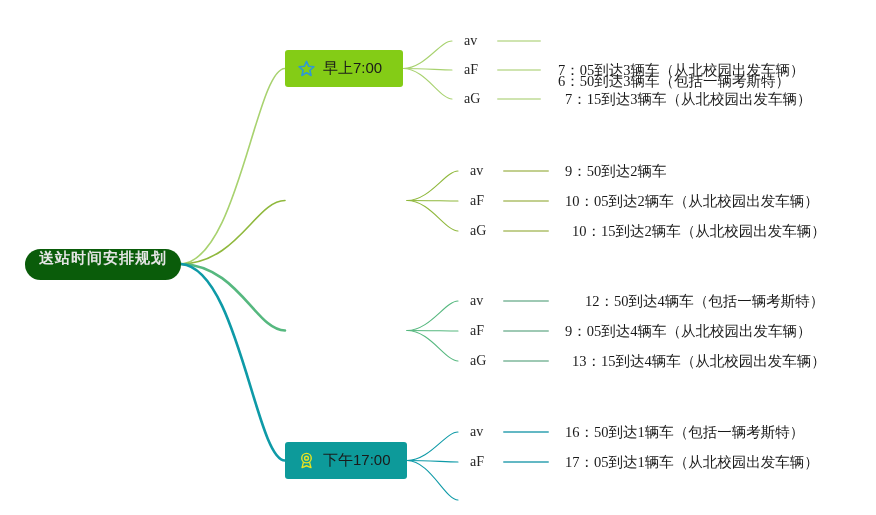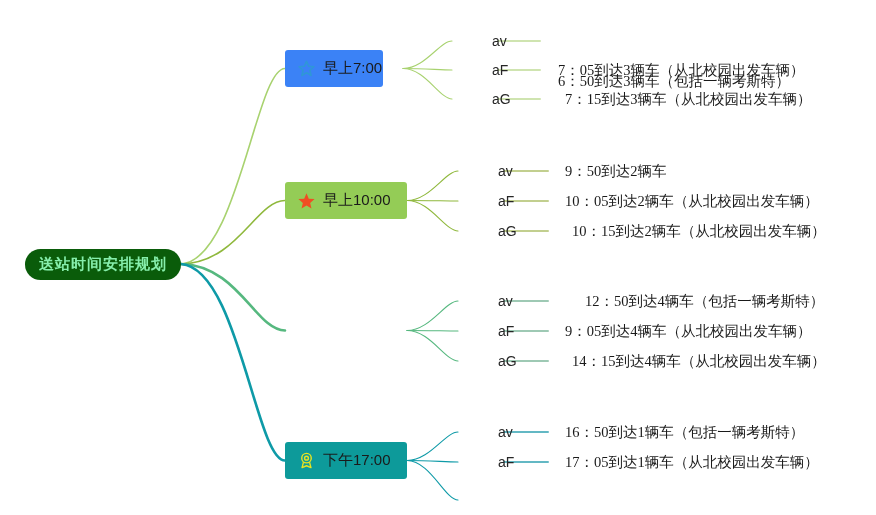--- a/index.html
+++ b/index.html
@@ -19,25 +19,25 @@
     position: absolute;
     left: 0;
     top: 0;
     width: 876px;
     height: 515px;
     pointer-events: none;
   }
   .root-node {
     position: absolute;
     display: flex;
-    align-items: center;
+    align-items: flex-start;
     justify-content: center;
     background: #0a5c0a;
     border-radius: 16px;
-    color: #86efac;
+    color: #e5e5e5;
     font-size: 15px;
     font-weight: 700;
     letter-spacing: 1px;
     white-space: nowrap;
   }
   .branch-node {
     position: absolute;
     display: flex;
     align-items: center;
     gap: 7px;
@@ -55,25 +55,24 @@
     width: 19px;
     height: 19px;
     flex: 0 0 19px;
   }
   .branch-node .bn-label {
     font-family: "Liberation Sans", sans-serif;
     font-size: 15px;
   }
   .leaf-key {
     position: absolute;
-    font-family: Liberation Sans, sans-serif;
+    font-family: Liberation Serif, serif;
     font-size: 14px;
     color: #262626;
     white-space: nowrap;
-    margin-left: 28px;
   }
   .leaf-text {
     position: absolute;
     font-family: "Liberation Serif", serif;
     font-size: 14.5px;
     color: #1a1a1a;
     white-space: nowrap;
   }
 </style>
 </head>
@@ -108,37 +107,29 @@
       <path d="M 504 432 L 548 432" stroke="#63b8c4" stroke-width="2" fill="none" stroke-linecap="round"></path>
       <path d="M 407 460.5 C 429.95 460.5, 445.25 462, 458 462" stroke="#0e9aa7" stroke-width="1.1" fill="none" stroke-linecap="round"></path>
       <path d="M 504 462 L 548 462" stroke="#63b8c4" stroke-width="2" fill="none" stroke-linecap="round"></path>
       <path d="M 407 460.5 C 429.95 460.5, 445.25 500, 458 500" stroke="#0e9aa7" stroke-width="1.1" fill="none" stroke-linecap="round"></path>
     </svg>
 
   <div class="root-node" style="left:25px; top:249px; width:156px; height:31px;">
     <span>送站时间安排规划</span>
   </div>
 
-  <div class="branch-node" style="left:285px; top:50px; width:98px; height:37px; background:#3b82f6;">
+  <div class="branch-node" style="left:285px; top:50px; width:118px; height:37px; background:#84cc16;">
     <span class="bn-icon">
       <svg viewBox="0 0 24 24" width="19" height="19" fill="none" stroke="#2f97d6" stroke-width="2" stroke-linejoin="round">
         <polygon points="12,3 14.7,9.2 21.4,9.8 16.3,14.2 17.8,20.8 12,17.3 6.2,20.8 7.7,14.2 2.6,9.8 9.3,9.2"></polygon>
       </svg>
     </span>
     <span class="bn-label">早上7:00</span>
   </div>
 
-  <div class="branch-node" style="left:285px; top:182px; width:122px; height:37px; background:#94cc56;">
-    <span class="bn-icon">
-      <svg viewBox="0 0 24 24" width="20" height="20" fill="#f04e23">
-        <polygon points="12,2.2 14.9,9.0 22.2,9.6 16.6,14.4 18.3,21.5 12,17.7 5.7,21.5 7.4,14.4 1.8,9.6 9.1,9.0"></polygon>
-      </svg>
-    </span>
-    <span class="bn-label">早上10:00</span>
-  </div>
 
 
   <div class="branch-node" style="left:285px; top:442px; width:122px; height:37px; background:#0d9a9a;">
     <span class="bn-icon">
       <svg viewBox="0 0 24 24" width="19" height="19" fill="none" stroke="#e8e321" stroke-width="1.8">
         <circle cx="12" cy="9" r="6"></circle>
         <circle cx="12" cy="9" r="2.4"></circle>
         <path d="M8.2 14 L6.4 21 L12 18.6 L17.6 21 L15.8 14" stroke-linejoin="round"></path>
       </svg>
     </span>
@@ -157,20 +148,20 @@
   <div class="leaf-key" style="left:470px; top:193px;">aF</div>
   <div class="leaf-text" style="left:565px; top:192px;">10：05到达2辆车（从北校园出发车辆）</div>
   <div class="leaf-key" style="left:470px; top:223px;">aG</div>
   <div class="leaf-text" style="left:572px; top:222px;">10：15到达2辆车（从北校园出发车辆）</div>
 
   <div class="leaf-key" style="left:470px; top:293px;">av</div>
   <div class="leaf-text" style="left:565px; top:292px;margin-left:20px;">12：50到达4辆车（包括一辆考斯特）</div>
   <div class="leaf-key" style="left:470px; top:323px;">aF</div>
   <div class="leaf-text" style="left:565px; top:322px;">9：05到达4辆车（从北校园出发车辆）</div>
   <div class="leaf-key" style="left:470px; top:353px;">aG</div>
-  <div class="leaf-text" style="left:572px; top:352px;">14：15到达4辆车（从北校园出发车辆）</div>
+  <div class="leaf-text" style="left:572px; top:352px;">13：15到达4辆车（从北校园出发车辆）</div>
 
   <div class="leaf-key" style="left:470px; top:424px;">av</div>
   <div class="leaf-text" style="left:565px; top:423px;">16：50到达1辆车（包括一辆考斯特）</div>
   <div class="leaf-key" style="left:470px; top:454px;">aF</div>
   <div class="leaf-text" style="left:565px; top:453px;">17：05到达1辆车（从北校园出发车辆）</div>
 
 </div>
 
 </body></html>

